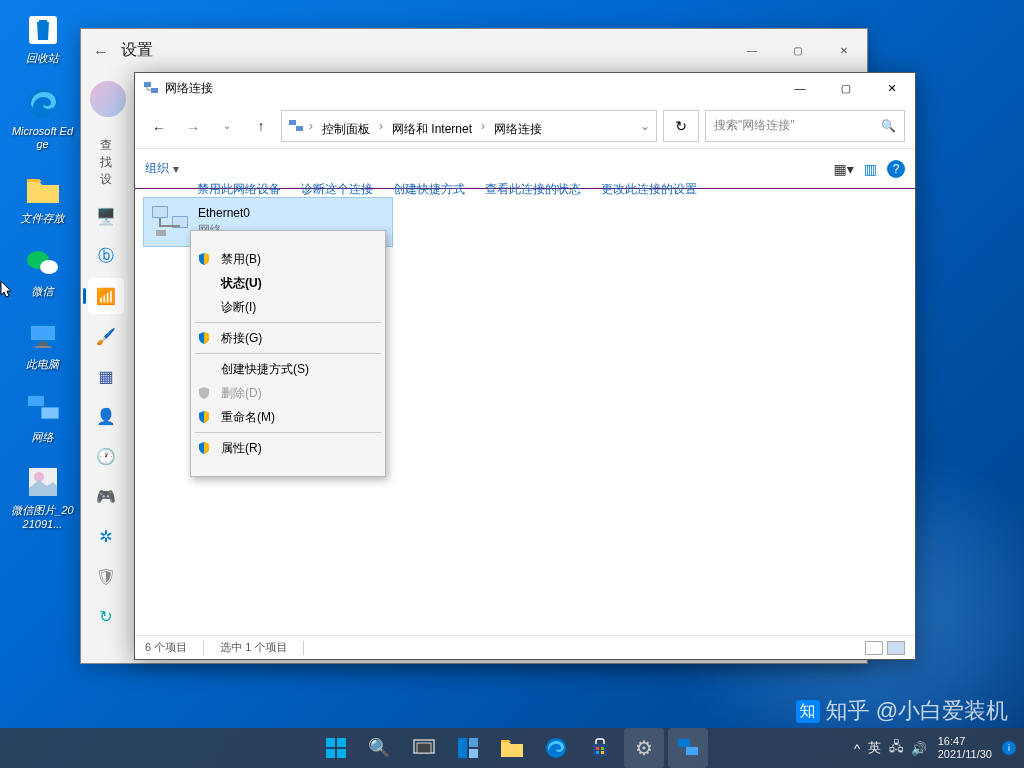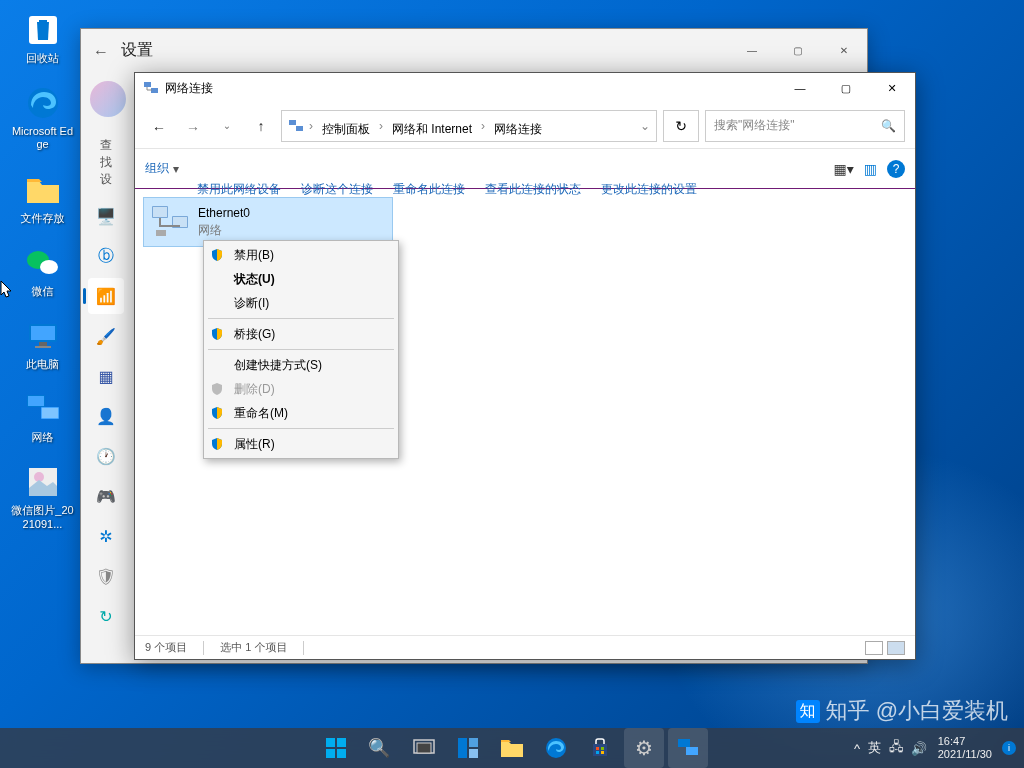--- a/index.html
+++ b/index.html
@@ -1,19 +1,19 @@
 <!DOCTYPE html>
 <html><head>
 <meta charset="utf-8">
 <style>
 * { margin: 0; padding: 0; box-sizing: border-box; font-family: "Segoe UI", "Microsoft YaHei", sans-serif; }
 body { width: 1024px; height: 768px; background: linear-gradient(135deg, #0a7de8 0%, #0066cc 40%, #003d82 100%); overflow: hidden; position: relative; }
 .wallpaper-bloom { position: absolute; right: -100px; bottom: -50px; width: 500px; height: 400px; background: radial-gradient(ellipse, rgba(100,180,255,0.4), transparent 60%); border-radius: 50%; }
 
-.desktop-icons { position: absolute; top: 10px; left: 10px; display: flex; flex-direction: column; gap: 18px; }
+.desktop-icons { position: absolute; top: 10px; left: 10px; display: flex; flex-direction: column; gap: 18px; font-style: italic; }
 .desktop-icon { width: 65px; display: flex; flex-direction: column; align-items: center; gap: 2px; cursor: pointer; }
 .desktop-icon .ico { width: 40px; height: 40px; display: flex; align-items: center; justify-content: center; }
 .desktop-icon .lbl { color: #fff; font-size: 11px; text-align: center; text-shadow: 1px 1px 2px rgba(0,0,0,0.7); word-break: break-all; line-height: 1.2; }
 
 .settings-win { position: absolute; top: 28px; left: 80px; width: 788px; height: 636px; background: #f3f3f3; border: 1px solid #888; box-shadow: 0 4px 20px rgba(0,0,0,0.3); }
 .settings-titlebar { height: 42px; display: flex; align-items: center; padding-left: 12px; }
 .settings-back { width: 28px; font-size: 16px; color: #555; }
 .settings-title { font-size: 16px; color: #222; }
 .settings-winbtns { margin-left: auto; display: flex; }
 .settings-winbtns div { width: 46px; height: 42px; display: flex; align-items: center; justify-content: center; font-size: 10px; color: #555; }
@@ -49,21 +49,21 @@
 .conn-item { width: 250px; height: 50px; border: 1px solid #99c9f0; background: #cce8ff; display: flex; align-items: center; padding: 4px 6px; gap: 8px; }
 .conn-icon { width: 40px; height: 40px; display:flex; align-items:center; justify-content:center; }
 .conn-text { font-size: 12px; line-height: 1.4; }
 .conn-name { color: #000; }
 .conn-sub { color: #777; }
 .exp-status { height: 24px; border-top: 1px solid #e5e5e5; display: flex; align-items: center; font-size: 11px; padding: 0 10px; color: #555; gap: 16px; }
 .status-sep { border-left: 1px solid #ccc; height: 14px; }
 .status-right { margin-left: auto; display: flex; gap: 4px; }
 .status-vb { width: 18px; height: 14px; border: 1px solid #aaa; }
 
-.ctx-menu { position: absolute; top: 240px; left: 190px; width: 196px; background: #f5f5f5; border: 1px solid #b8b8b8; box-shadow: 2px 3px 8px rgba(0,0,0,0.3); padding: 2px 0; font-size: 12px; margin-left: 13px; }
+.ctx-menu { position: absolute; top: 230px; left: 190px; width: 196px; background: #f5f5f5; border: 1px solid #b8b8b8; box-shadow: 2px 3px 8px rgba(0,0,0,0.3); padding: 16px 0; font-size: 12px; }
 .ctx-item { height: 24px; display: flex; align-items: center; padding: 0 8px 0 30px; position: relative; }
 .ctx-item.bold { font-weight: 600; }
 .ctx-item.disabled { color: #999; }
 .ctx-sep { height: 1px; background: #ccc; margin: 3px 4px; }
 .ctx-shield { position: absolute; left: 6px; width: 14px; height: 14px; }
 
 .cursor { position: absolute; top: 280px; left: 0px; width: 14px; height: 20px; pointer-events: none; z-index: 1000; }
 
 .taskbar { position: absolute; bottom: 0; left: 0; width: 100%; height: 40px; background: rgba(50,60,75,0.82); backdrop-filter: blur(10px); display: flex; align-items: center; }
 .taskbar-center { position: absolute; left: 50%; transform: translateX(-50%); display: flex; gap: 4px; }
@@ -218,21 +218,21 @@
         <span>🔍</span>
       </div>
   </div>
   <div class="exp-toolbar">
     <span class="tb-org">
         <span>组织</span> 
         <span style="color:#555">▾</span>
       </span>
     <span class="tb-item">禁用此网络设备</span>
     <span class="tb-item">诊断这个连接</span>
-    <span class="tb-item">重命名此连接</span>
+    <span class="tb-item">创建快捷方式</span>
     <span class="tb-item">查看此连接的状态</span>
     <span class="tb-item">更改此连接的设置</span>
     <div class="tb-right">
       <span style="color:#333">▦▾</span>
       <span style="color:#0078d4">▥</span>
       <span class="help-icon">?</span>
     </div>
   </div>
   <div class="exp-content">
     <div class="conn-item">
@@ -246,21 +246,21 @@
             <rect x="6" y="28" width="10" height="6" fill="#aaa"></rect>
           </svg>
         </div>
       <div class="conn-text">
         <div class="conn-name">Ethernet0</div>
         <div class="conn-sub">网络</div>
       </div>
     </div>
   </div>
   <div class="exp-status">
-    <span>9 个项目</span>
+    <span>6 个项目</span>
     <span class="status-sep"></span>
     <span>选中 1 个项目</span>
     <span class="status-sep"></span>
     <div class="status-right">
       <div class="status-vb"></div>
       <div class="status-vb" style="background:linear-gradient(#cde,#cde)"></div>
     </div>
   </div>
 </div>
 

